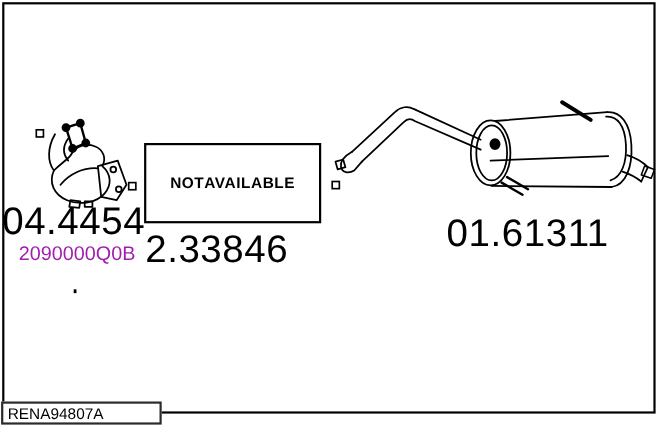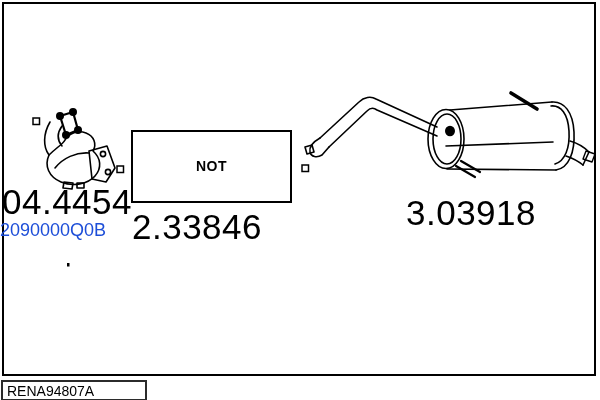--- a/index.html
+++ b/index.html
@@ -9,33 +9,33 @@
   }
   .stage svg{position:absolute;left:0;top:0;z-index:1;}
   .pn{
     position:absolute;font-size:35px;line-height:34px;letter-spacing:.5px;
     color:#000;white-space:nowrap;z-index:3;cursor:default;
   }
   .pn0{left:2px;top:185px;}
   .pn1{left:132px;top:210px;}
   .pn2{left:406px;top:196px;}
   .oem{
-    position:absolute;font-size:18px;line-height:18px;color:#1d4ed8;
-    white-space:nowrap;z-index:3;
+    position:absolute;font-size:18px;line-height:18px;color:#a21caf;
+    text-align:center;white-space:nowrap;z-index:3;
   }
   .oem0{left:0px;top:221px;width:140px;}
   .oem2{left:416px;top:228px;width:140px;}
   .na-box{
     position:absolute;left:131px;top:130px;width:161px;height:73px;
     border:2px solid #000;background:#fff;box-sizing:border-box;
     display:flex;flex-direction:row;align-items:center;justify-content:center;
     z-index:2;font-size:14px;font-weight:bold;letter-spacing:.5px;line-height:19px;
   }
   .ref-box{
-    position:absolute;left:1px;top:380px;width:146px;height:21px;
+    position:absolute;left:1px;top:365px;width:146px;height:21px;
     border:2px solid #2b2b2b;background:#fff;box-sizing:border-box;
     display:flex;align-items:center;padding-left:4px;
     font-size:14px;line-height:14px;z-index:2;white-space:nowrap;
   }
 </style>
 </head>
 <body>
 
 <div class="stage">
 
@@ -96,26 +96,27 @@
     <g fill="none" stroke="#000" stroke-width="1.5">
       <rect x="33" y="118" width="6.5" height="6.5"></rect>
       <rect x="117" y="166" width="6.5" height="6.5"></rect>
       <rect x="302" y="165" width="6.5" height="6.5"></rect>
       <rect x="67" y="263" width="2.5" height="3.5" fill="#000" stroke="none"></rect>
     </g>
   </svg>
 
   <div class="na-box">
     <span>NOT</span>
+    <span>AVAILABLE</span>
   </div>
 
   <div class="pn pn0">04.4454</div>
   <div class="oem oem0">2090000Q0B</div>
 
   <div class="pn pn1">2.33846</div>
 
-  <div class="pn pn2">3.03918</div>
+  <div class="pn pn2">01.61311</div>
 
   <div class="ref-box">
     <span>RENA94807A</span>
   </div>
 
 </div>
 
 </body></html>

